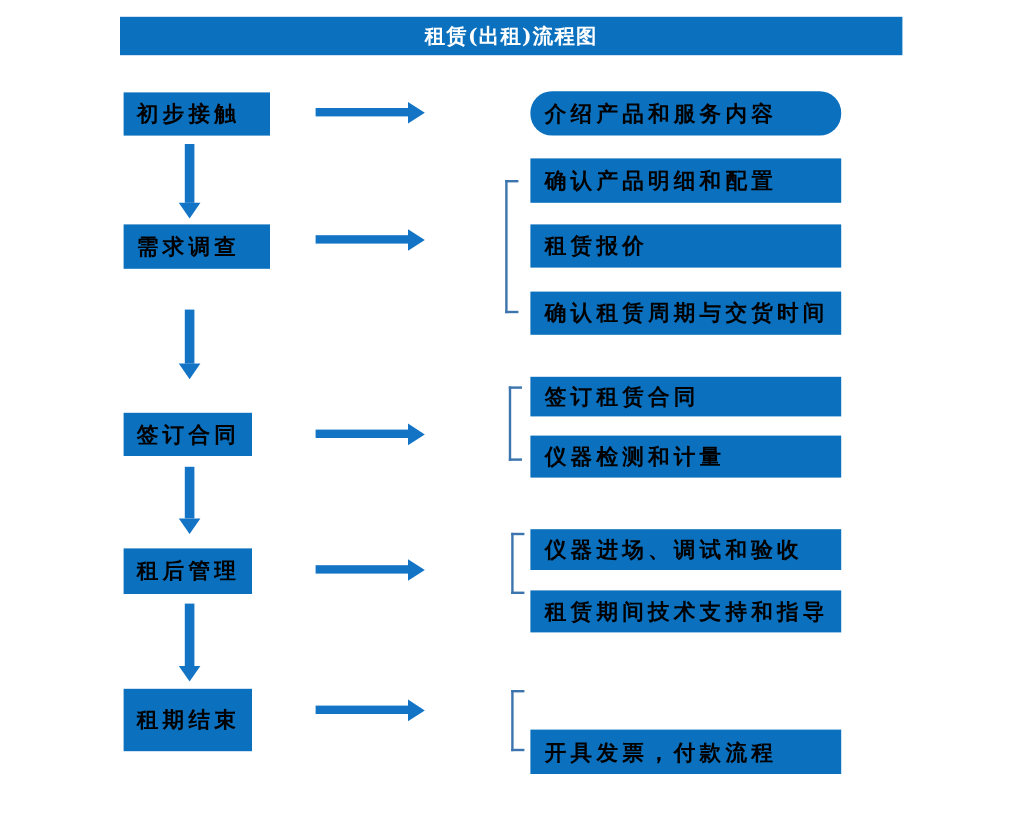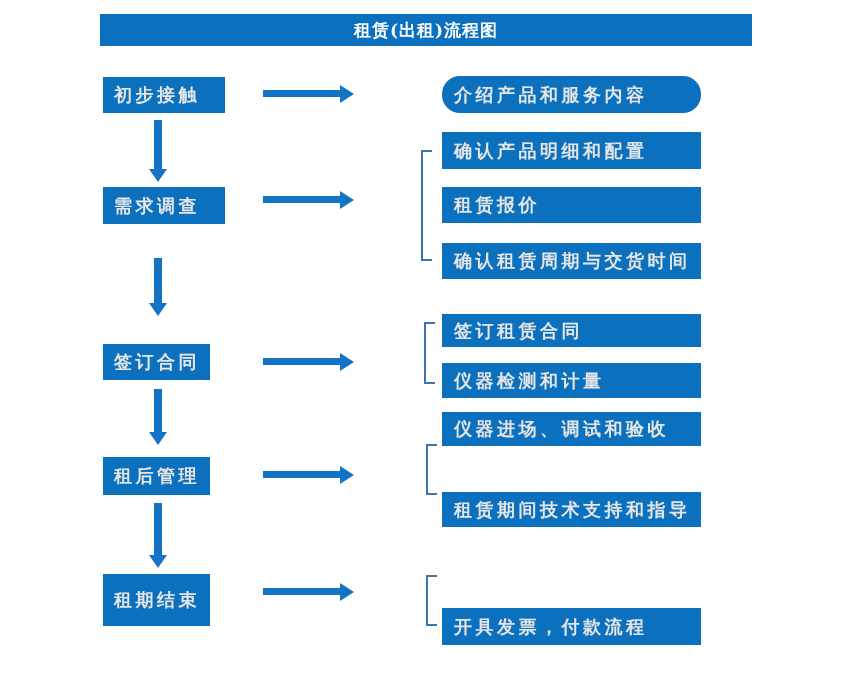--- a/index.html
+++ b/index.html
@@ -31,21 +31,21 @@
     font-size: 17px;
     font-weight: bold;
     letter-spacing: 1px;
     white-space: nowrap;
   }
 
   
   .box {
     position: absolute;
     background: #0b70be;
-    color: #e5e5e5;
+    color: #000000;
     font-weight: bold;
     font-size: 18px;
     letter-spacing: 3.5px;
     display: flex;
     align-items: center;
     white-space: nowrap;
     box-sizing: border-box;
   }
   .box.left-col  { padding-left: 11px; }
   .box.right-col { left: 442px; width: 259px; padding-left: 12px; }
@@ -57,21 +57,21 @@
   .l3 { left: 103px; top: 457px; width: 107px; height: 38px; align-items: center; }
   .l4 { left: 103px; top: 574px; width: 107px; height: 52px; }
 
   
   .r0 { top: 76px;  height: 37px; border-radius: 18px; }
   .r1 { top: 132px; height: 37px; }
   .r2 { top: 187px; height: 36px; text-align: center; }
   .r3 { top: 243px; height: 36px; }
   .r4 { top: 314px; height: 33px; }
   .r5 { top: 363px; height: 35px; }
-  .r6 { top: 412px; height: 34px; text-align: right; }
+  .r6 { top: 441px; height: 34px; text-align: right; }
   .r7 { top: 492px; height: 35px; }
   .r8 { top: 557px; height: 36px; }
   .r9 { top: 608px; height: 37px; }
 
   
   .h-arrow {
     position: absolute;
     left: 263px;
     width: 77px;
     height: 7px;

